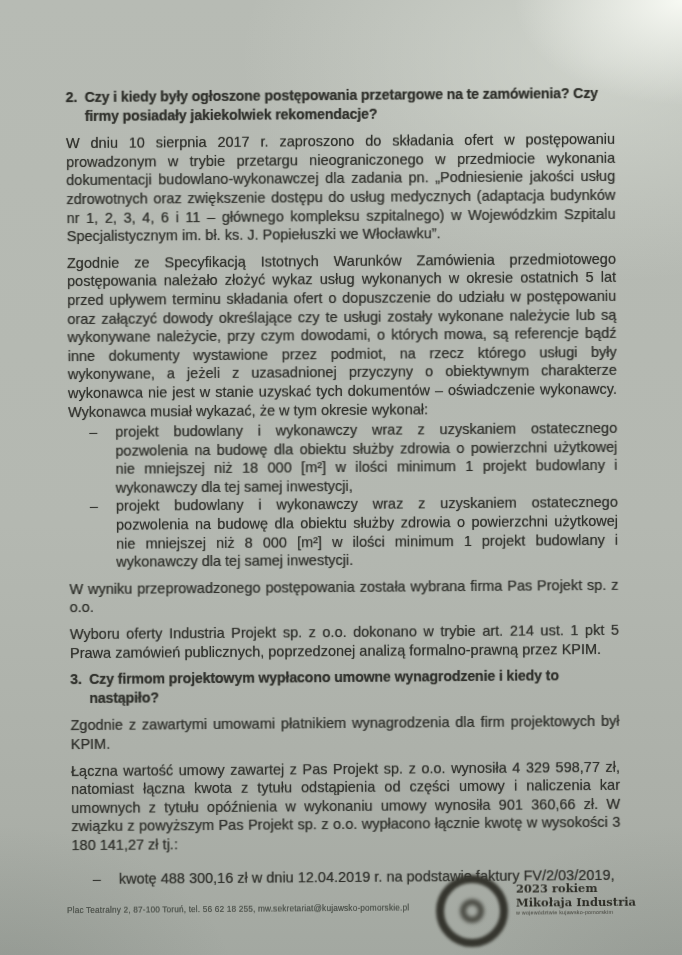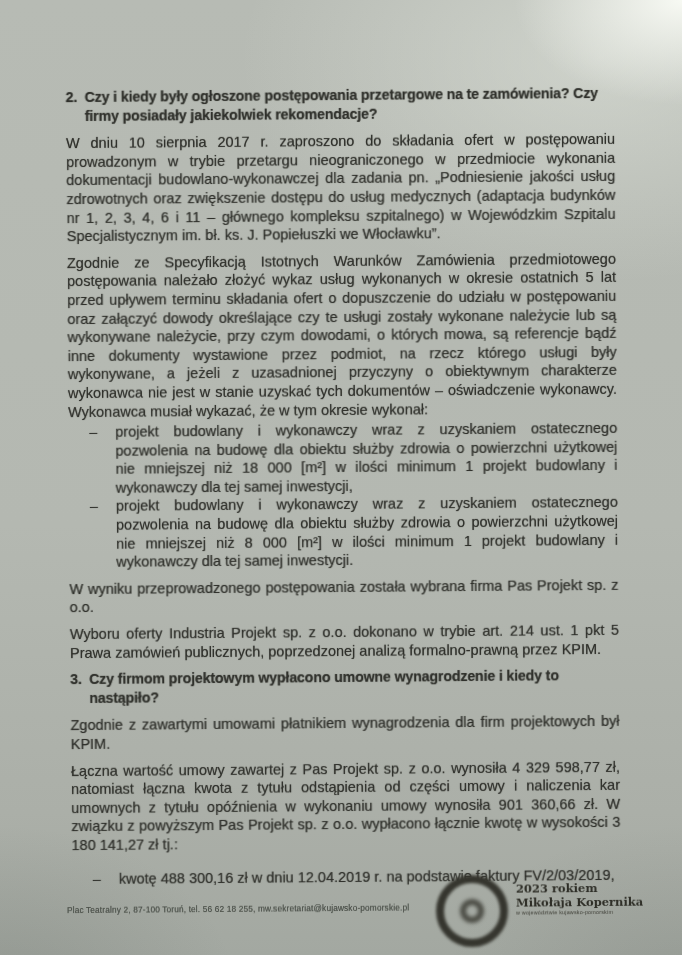--- a/index.html
+++ b/index.html
@@ -173,18 +173,18 @@
     </div>
 
     <div class="footer-address">Plac Teatralny 2, 87-100 Toruń, tel. 56 62 18 255, mw.sekretariat@kujawsko-pomorskie.pl</div>
 
     <div class="copernicus-logo">
       <div class="inner"></div>
     </div>
 
     <div class="logo-caption">
       <div>2023 rokiem</div>
-      <div>Mikołaja Kopernika</div>
+      <div>Mikołaja Industria</div>
       <div class="tiny">w województwie kujawsko-pomorskim</div>
     </div>
 
   </div>
 </div>
 
 </body></html>

